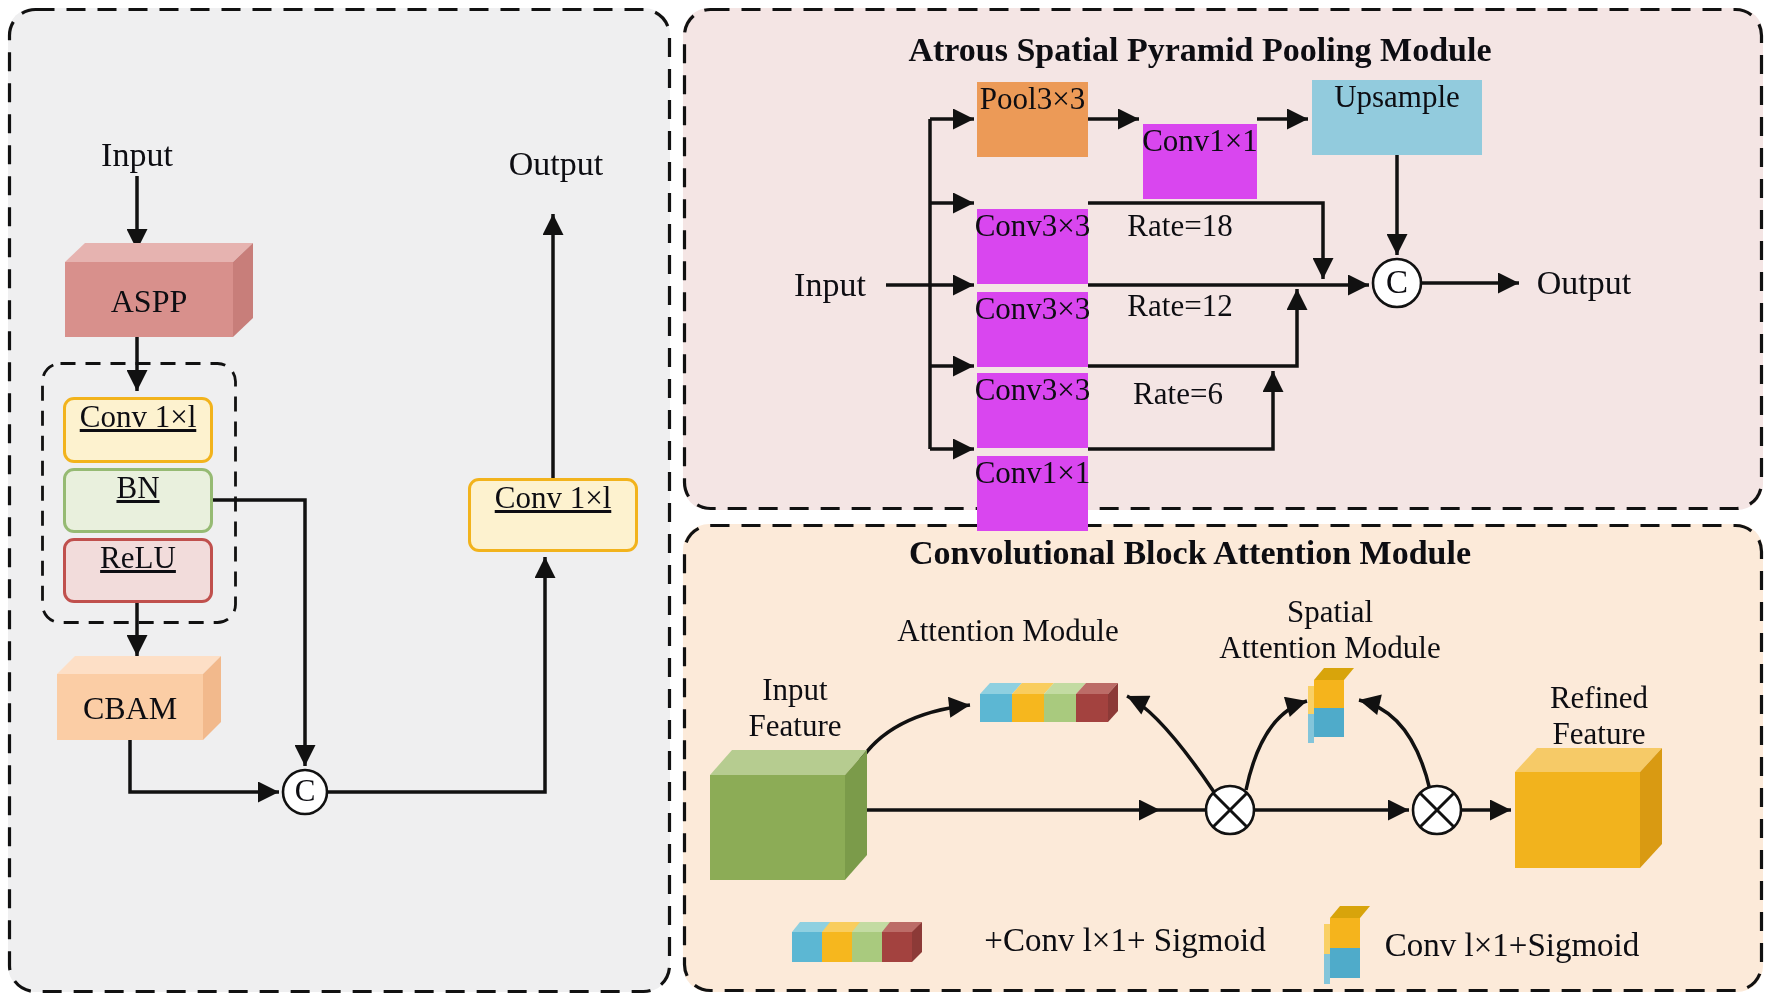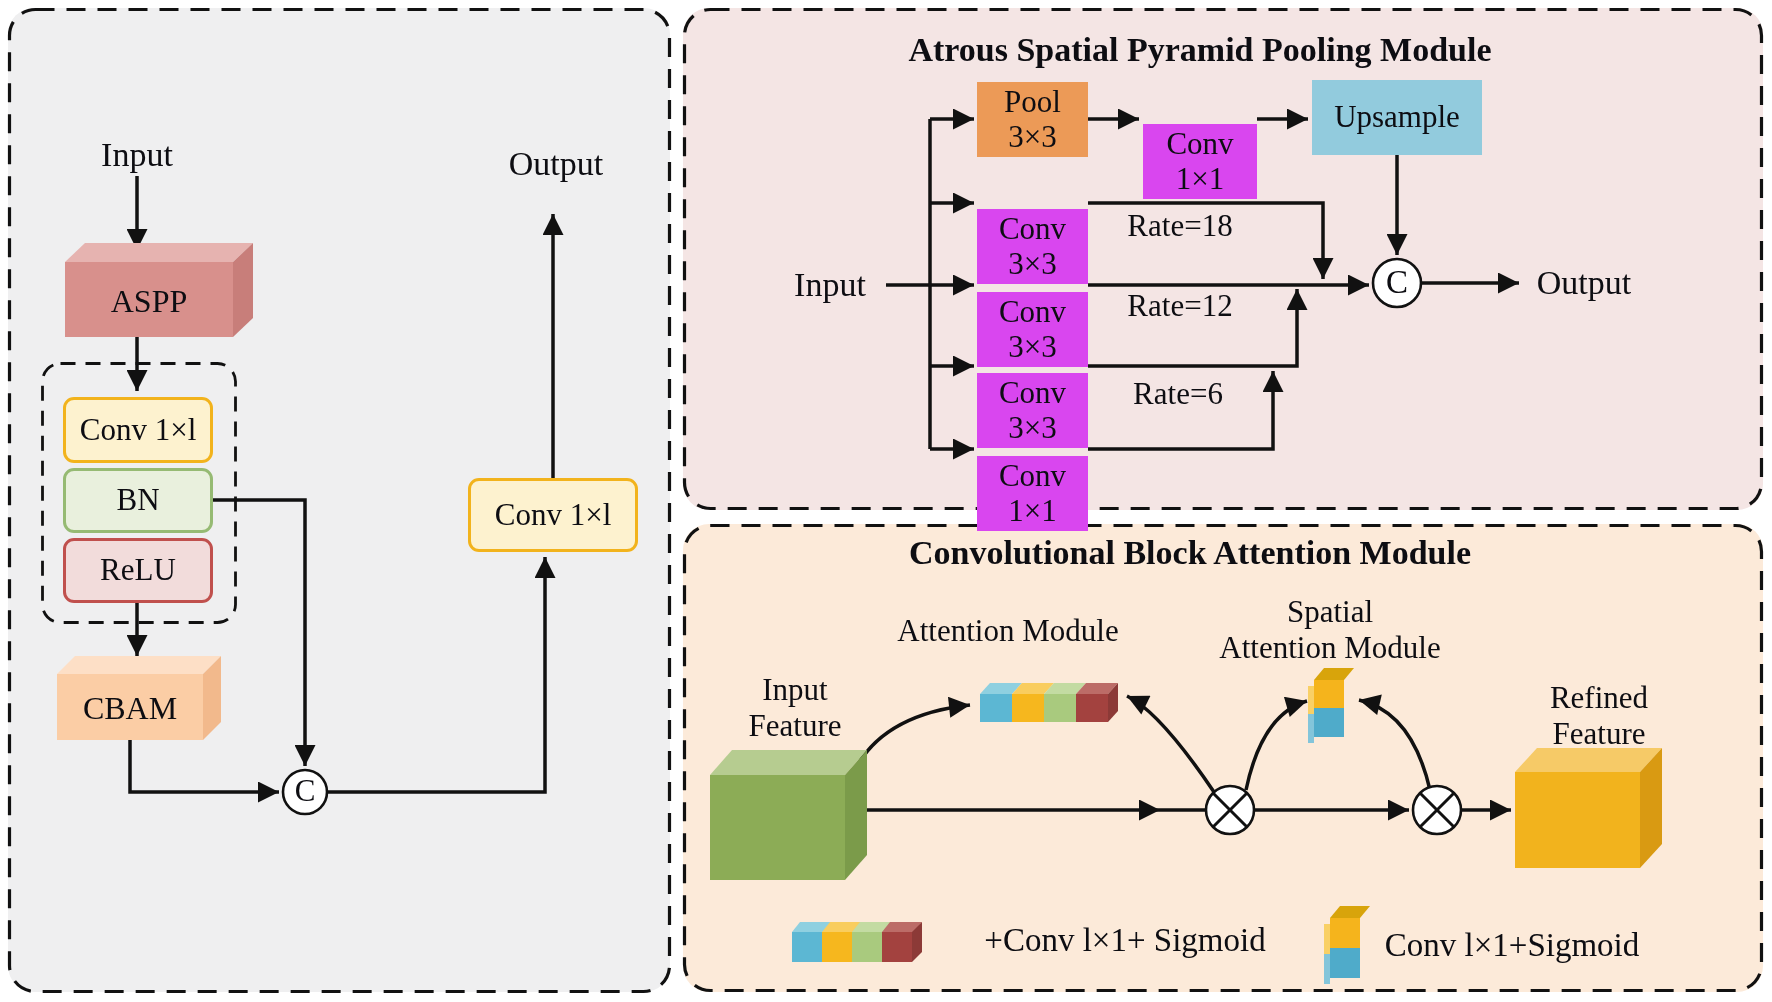--- a/index.html
+++ b/index.html
@@ -10,24 +10,24 @@
   .panel{position:absolute;border-radius:26px;z-index:0;}
   .panel-left{left:8px;top:8px;width:662px;height:984px;background:#efeff0;}
   .panel-aspp{left:683px;top:8px;width:1080px;height:502px;background:#f4e5e4;}
   .panel-cbam{left:683px;top:524px;width:1080px;height:468px;background:#fcead9;}
   svg.wires{position:absolute;left:0;top:0;z-index:1;}
   .lbl{position:absolute;transform:translate(-50%,-50%);white-space:nowrap;z-index:2;text-align:center;}
   .t34{font-size:34px;}
   .t31{font-size:31px;line-height:1.16;}
   .title{font-size:34px;font-weight:bold;}
   .node{
-    position:absolute;z-index:2;display:flex;flex-direction:column;justify-content:center;
+    position:absolute;z-index:2;display:flex;flex-direction:row;justify-content:center;
     font-size:31px;line-height:1.1;text-align:center;box-sizing:border-box;
   }
-  .rnode{border-radius:11px;border:3px solid;}
+  .rnode{border-radius:11px;border:3px solid;text-decoration:underline;}
   .conv-y{background:#fdf2cf;border-color:#f2b31c;}
   .bn-g{background:#e9f0dd;border-color:#96ba73;}
   .relu-r{background:#f2dcdb;border-color:#c0504d;}
   .pool-o{background:#ec9a57;}
   .conv-yellow{background:#d946ef;margin-top:44px;}
   .upsample-b{background:#92cbdd;}
   .circ-label{position:absolute;transform:translate(-50%,-52%);z-index:3;font-size:31px;}
 </style>
 </head>
 <body>

